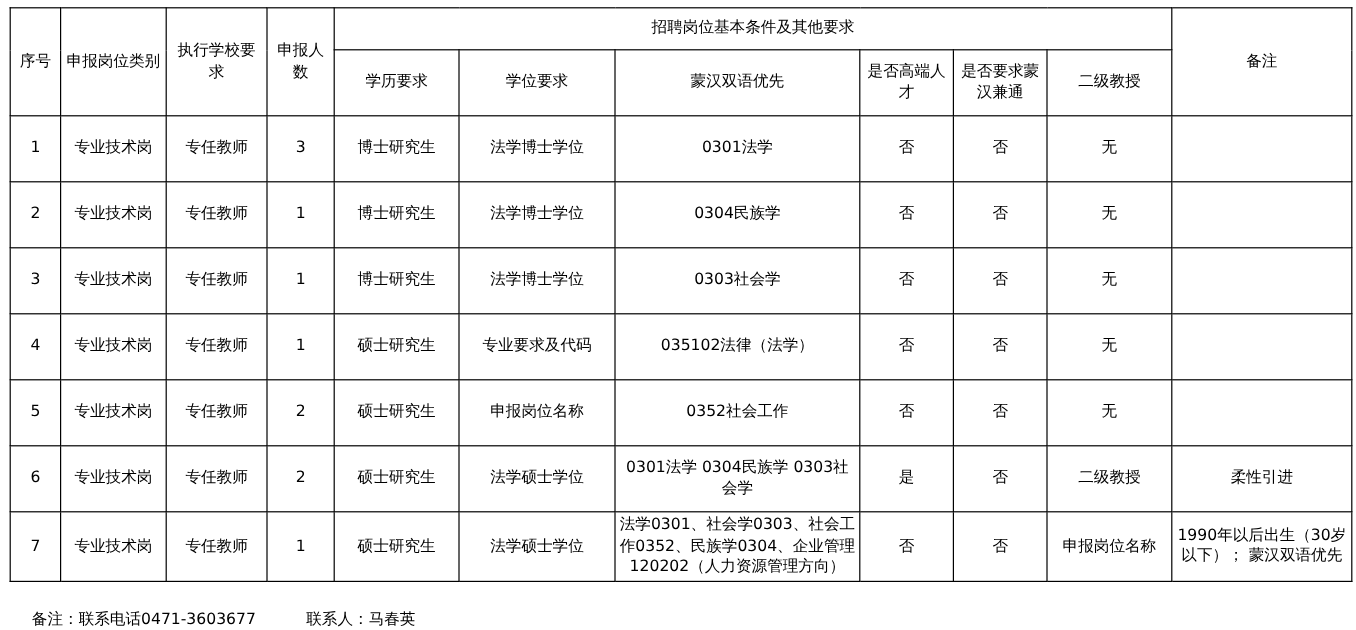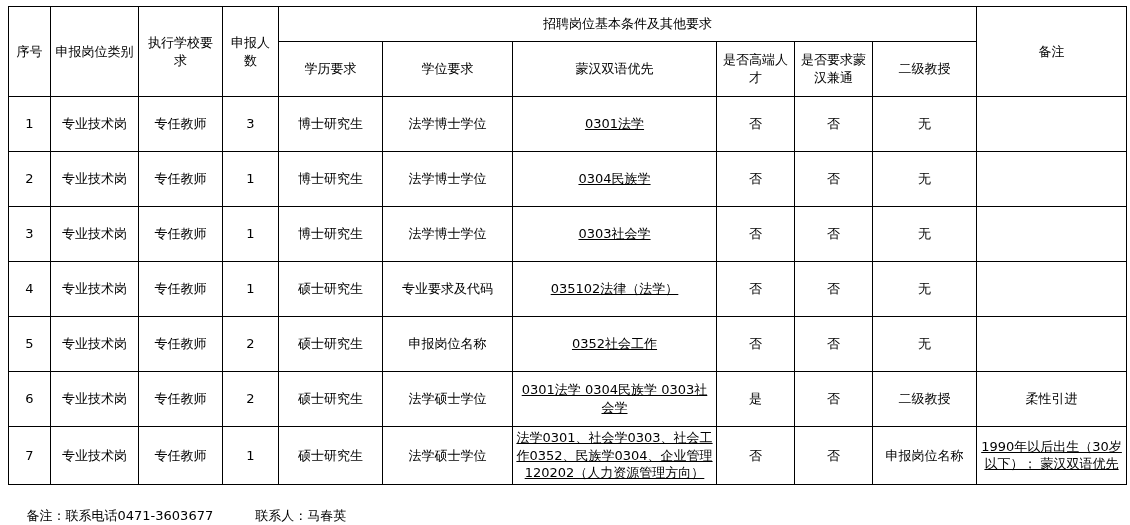--- a/index.html
+++ b/index.html
@@ -51,21 +51,20 @@
     font-weight: bold;
     line-height: 1.25;
   }
   .body-row td {
     height: 50px;
     font-size: 13px;
   }
   .cell-left {
     text-align: left;
     padding-left: 5px;
-    text-decoration: underline;
   }
   .c-seq { width: 42px; }
   .c-cat { width: 88px; }
   .c-name { width: 84px; }
   .c-num { width: 56px; }
   .c-edu { width: 104px; }
   .c-deg { width: 130px; }
   .c-major { width: 204px; }
   .c-high { width: 78px; }
   .c-mon { width: 78px; }

